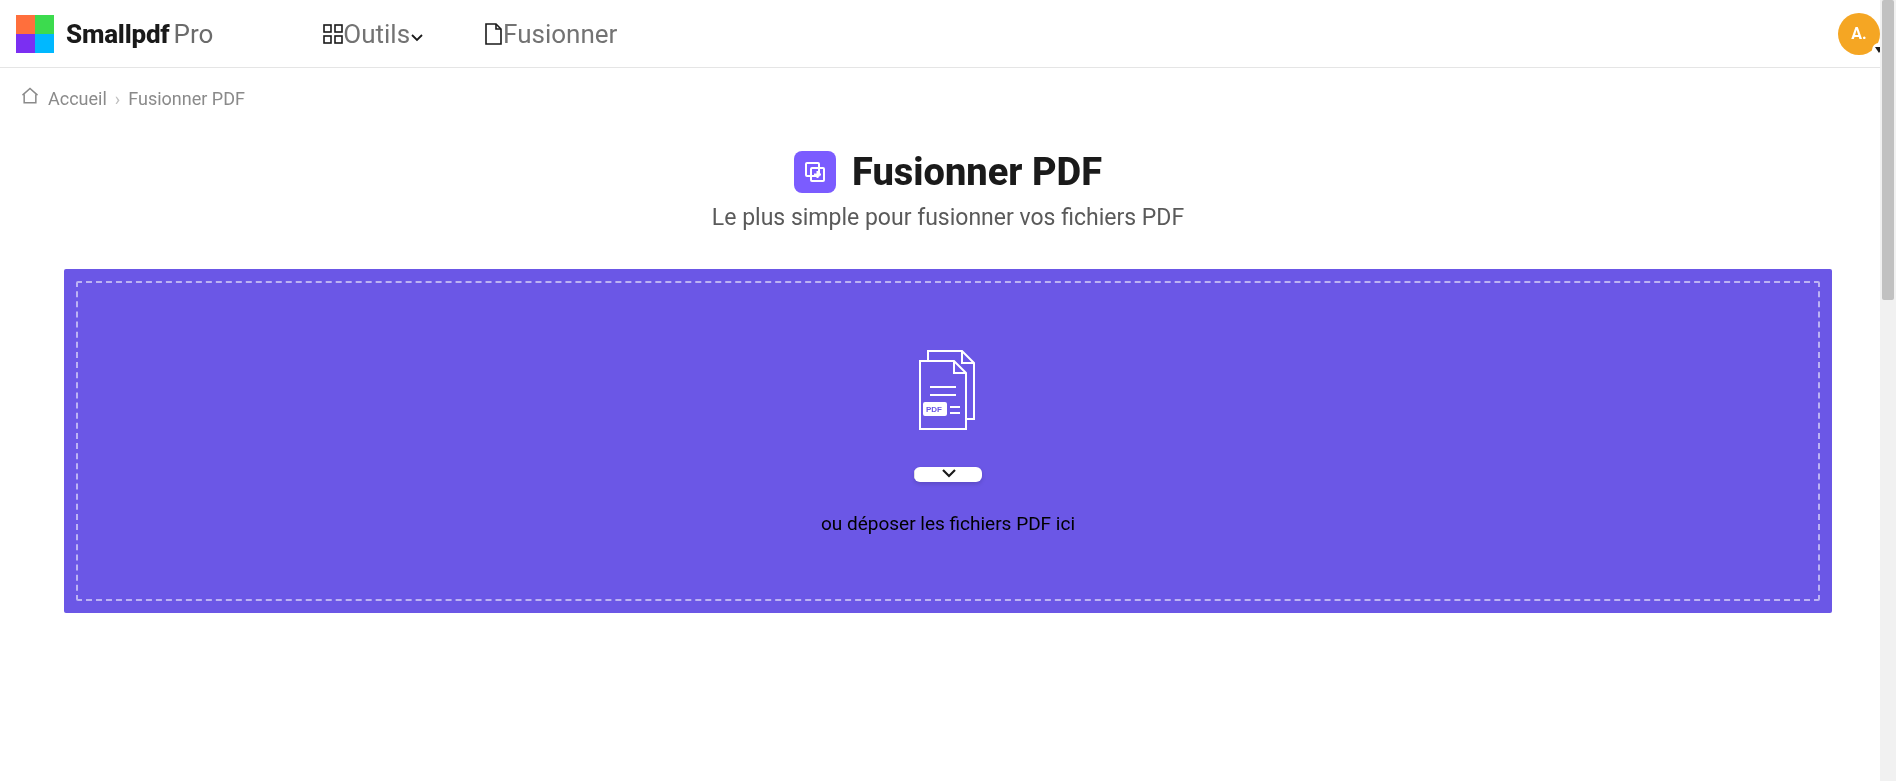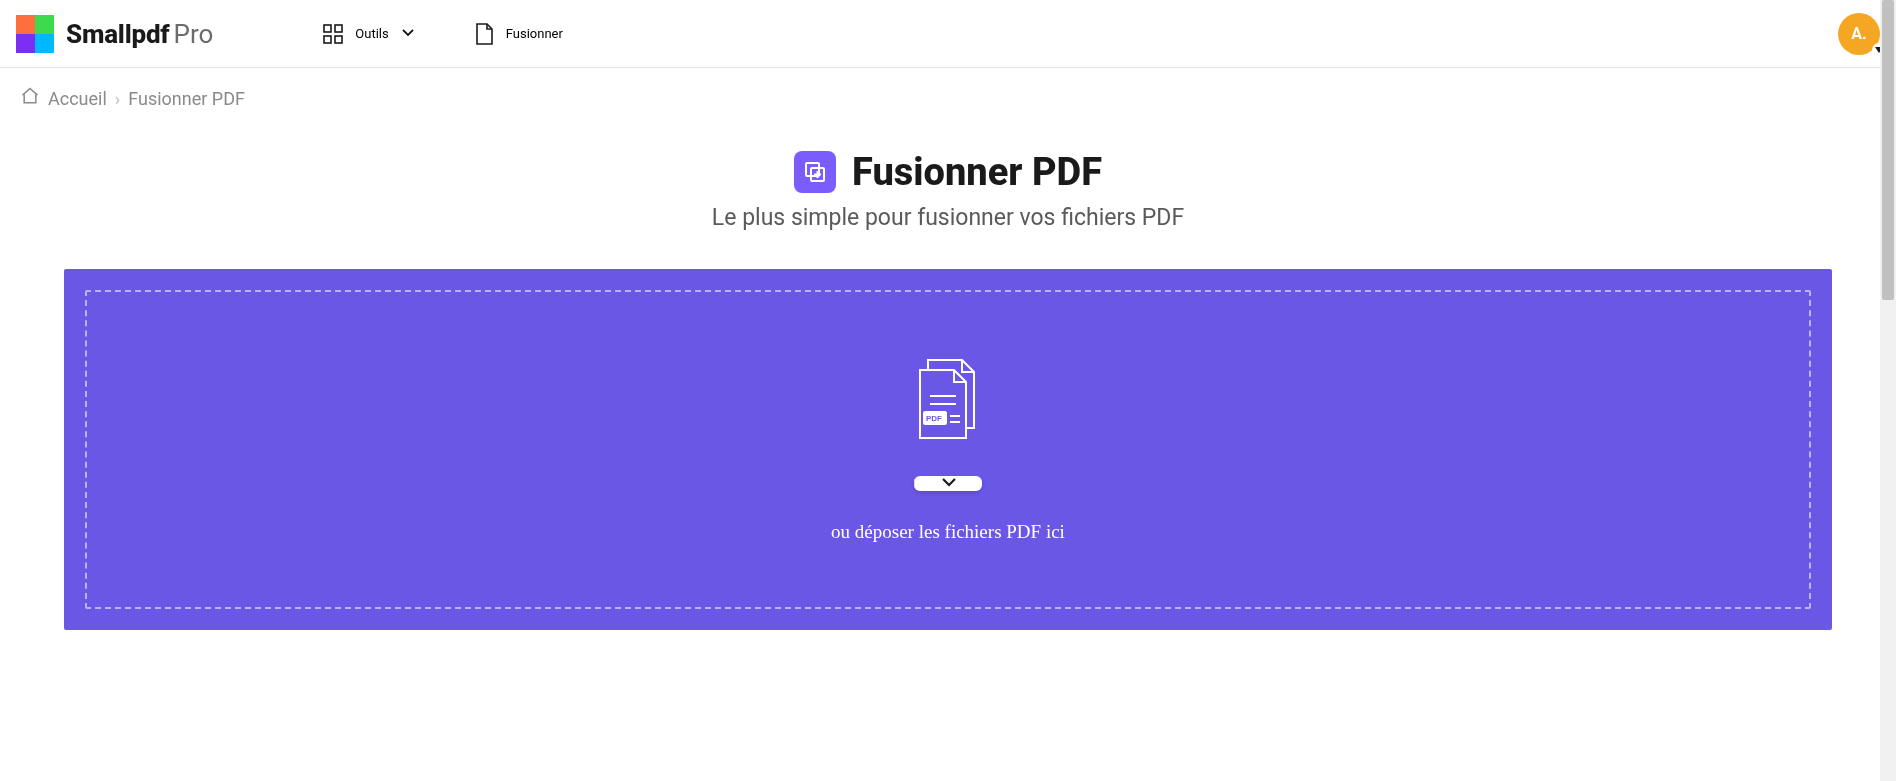--- a/index.html
+++ b/index.html
@@ -48,24 +48,23 @@
 
     .nav {
       display: flex;
       align-items: center;
       gap: 60px;
       margin-left: 110px;
     }
     .nav-item {
       display: flex;
       align-items: center;
-      gap: 12px;
       cursor: pointer;
-      font-size: 13px;
-      color: #000000;
+      font-size: 26px;
+      color: #737373;
     }
     .nav-icon svg { display: block; }
 
     .avatar-wrap {
       margin-left: auto;
       position: relative;
     }
     .avatar {
       width: 42px;
       height: 42px;
@@ -132,21 +131,21 @@
       font-size: 23px;
       color: #5a5a5a;
       margin-top: 10px;
       text-align: center;
     }
 
     
     .dropzone-outer {
       margin: 38px 64px 16px 64px;
       background: #6b57e6;
-      padding: 21px;
+      padding: 12px;
       border-radius: 2px;
     }
     .dropzone-inner {
       border: 2px dashed rgba(255,255,255,0.55);
       border-radius: 2px;
       padding-top: 64px;
       padding-bottom: 64px;
       display: flex;
       flex-direction: column;
       align-items: center;
@@ -180,23 +179,22 @@
       justify-content: center;
       border-left: 1px solid #e0e0e0;
       cursor: pointer;
       border-top: none;
       border-right: none;
       border-bottom: none;
       background: transparent;
     }
     .drop-text {
       margin-top: 30px;
-      color: #ffffff;
+      color: #000000;
       font-size: 19px;
-      font-family: Liberation Serif, serif;
     }
 
     
     .scrollbar-track {
       position: fixed;
       right: 0;
       top: 0;
       width: 16px;
       height: 100%;
       background: #f1f1f1;

